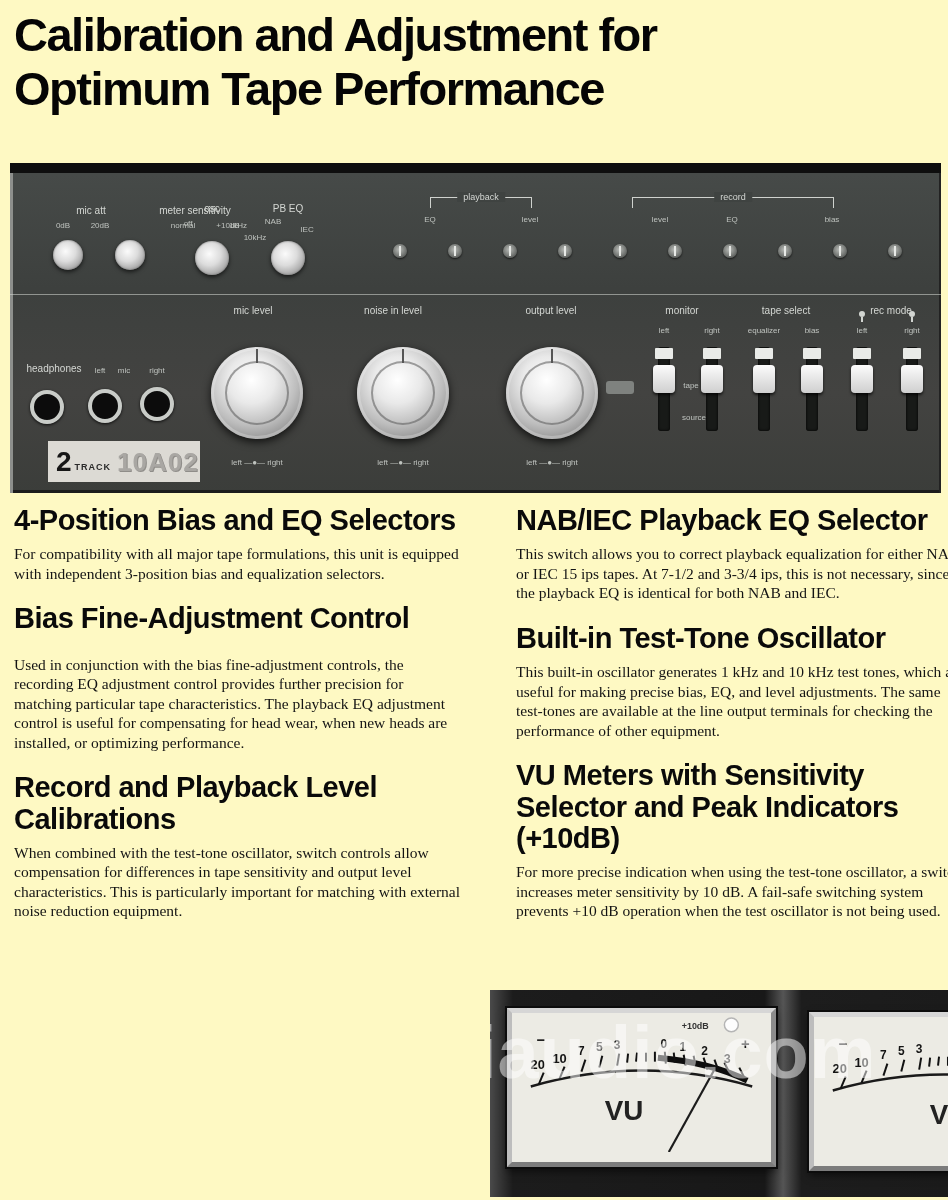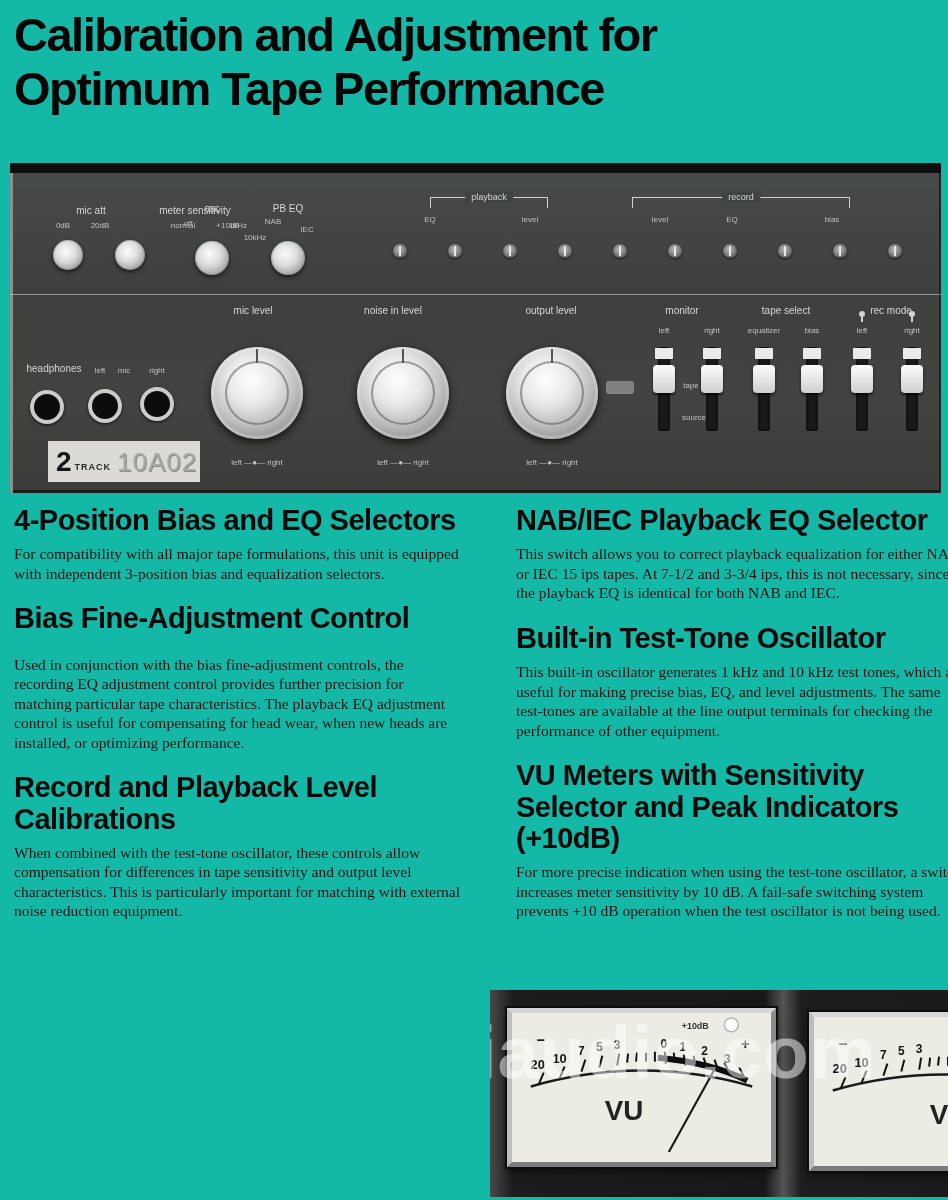--- a/index.html
+++ b/index.html
@@ -1,16 +1,16 @@
 <!DOCTYPE html>
 <html><head>
 <meta charset="utf-8">
 <style>
   html,body{margin:0;padding:0;background:#ffffff;}
-  .page{position:relative;width:948px;height:1200px;background:#14b8a6;overflow:hidden;
+  .page{position:relative;width:948px;height:1200px;background:#fef9c3;overflow:hidden;
         font-family:"Liberation Sans",sans-serif;color:#0d0d0d;}
   
   .title{position:absolute;left:14px;top:8px;font-size:47px;font-weight:bold;
          line-height:1.14;letter-spacing:-1.5px;color:#050505;}
   
   .deck{position:absolute;left:10px;top:163px;width:931px;height:330px;
         background:linear-gradient(180deg,#474b49 0%,#3d403e 38%,#434341 70%,#3b3d3a 100%);
         box-shadow:inset 3px 0 0 #8d8f8c, inset -2px 0 0 #222, inset 0 -3px 0 #1c1c1c;
         overflow:hidden;}
   .deck-topstrip{position:absolute;left:0;top:0;width:931px;height:10px;background:#0e0e0e;}
@@ -18,21 +18,21 @@
   .dlbl{position:absolute;transform:translateX(-50%);font-size:10px;color:#d4d7d3;white-space:nowrap;}
   .dlbl.sm{font-size:8px;color:#bfc3bf;}
   .knob-s{position:absolute;border-radius:50%;transform:translate(-50%,-50%);
           background:radial-gradient(circle at 42% 38%,#fbfbfb,#dcdcdc 40%,#a8a8a8 72%,#787878 100%);
           box-shadow:0 2px 4px rgba(0,0,0,.65), inset 0 0 2px #666;}
   .pot{position:absolute;width:14px;height:14px;border-radius:50%;transform:translate(-50%,-50%);
        background:radial-gradient(circle at 45% 40%,#b9bcb8,#6e716e 60%,#3a3c3a);
        box-shadow:0 1px 2px rgba(0,0,0,.7);}
   .pot::after{content:"";position:absolute;left:2px;top:6px;width:10px;height:2px;background:#e7e9e6;
        transform:rotate(90deg);}
-  .bracket{position:absolute;height:10px;border:1px solid #cfd2ce;border-bottom:none;padding-left:16px;}
+  .bracket{position:absolute;height:10px;border:1px solid #cfd2ce;border-bottom:none;}
   .bracket-lab{position:absolute;top:-6px;left:50%;transform:translateX(-50%);
        background:#3f4341;padding:0 6px;font-size:9px;color:#d4d7d3;white-space:nowrap;}
   .knob-b{position:absolute;border-radius:50%;transform:translate(-50%,-50%);width:92px;height:92px;
           background:radial-gradient(circle at 44% 36%,#ffffff,#e9e9e9 30%,#bdbdbd 58%,#8b8b8b 82%,#636363 100%);
           box-shadow:0 3px 9px rgba(0,0,0,.75), inset 0 0 0 3px rgba(255,255,255,.25);}
   .knob-b::before{content:"";position:absolute;left:14px;top:14px;right:14px;bottom:14px;border-radius:50%;
           box-shadow:inset 0 0 0 2px rgba(90,90,90,.55);}
   .knob-b::after{content:"";position:absolute;left:50%;top:2px;width:2px;height:14px;background:#555;
           transform:translateX(-50%);}
   .jack{position:absolute;width:26px;height:26px;border-radius:50%;transform:translate(-50%,-50%);
@@ -46,21 +46,21 @@
         background:linear-gradient(180deg,#fcfcfc,#cfcfcf);border-radius:4px;
         box-shadow:0 2px 3px rgba(0,0,0,.7);}
   .mic-ic{position:absolute;width:6px;height:6px;border-radius:50%;background:#d2d5d1;
         transform:translateX(-50%);}
   .mic-ic::after{content:"";position:absolute;left:2px;top:6px;width:2px;height:5px;background:#d2d5d1;}
   .logo-pill{position:absolute;width:28px;height:13px;border-radius:3px;background:#8f928e;opacity:.8;}
   .badge{position:absolute;left:38px;top:278px;width:152px;height:41px;background:#dcdad4;
          display:flex;align-items:center;padding:0 8px;box-sizing:border-box;}
   .badge-digit{font-size:28px;font-weight:bold;color:#161616;line-height:1;}
   .badge-track{font-size:9px;font-weight:bold;color:#2a2a2a;letter-spacing:1px;margin:10px 6px 0 3px;}
-  .badge-model{font-size:26px;font-weight:normal;color:#a9a7a3;letter-spacing:1px;
+  .badge-model{font-size:26px;font-weight:bold;color:#a9a7a3;letter-spacing:1px;
          text-shadow:1px 1px 0 #8f8d89;line-height:1;}
   
   .col{position:absolute;top:505px;}
   .col-left{left:14px;width:448px;}
   .col-right{left:516px;width:452px;}
   .sec{margin-bottom:20px;}
   .sec h2{margin:0 0 8px 0;font-size:29px;font-weight:bold;line-height:1.08;
           letter-spacing:-0.5px;color:#0a0a0a;}
   .sec p{margin:0;font-family:"Liberation Serif",serif;font-size:15.5px;line-height:1.26;color:#141414;}
   
@@ -212,21 +212,21 @@
       <p>For compatibility with all major tape formulations, this unit is equipped with independent 3-position bias and equalization selectors.</p>
     </div>
     <div class="sec">
       <h2>Bias Fine-Adjustment Control</h2>
     </div>
     <div class="sec">
       <p>Used in conjunction with the bias fine-adjustment controls, the recording EQ adjustment control provides further precision for matching particular tape characteristics. The playback EQ adjustment control is useful for compensating for head wear, when new heads are installed, or optimizing performance.</p>
     </div>
     <div class="sec">
       <h2>Record and Playback Level Calibrations</h2>
-      <p>When combined with the test-tone oscillator, these controls allow compensation for differences in tape sensitivity and output level characteristics. This is particularly important for matching with external noise reduction equipment.</p>
+      <p>When combined with the test-tone oscillator, switch controls allow compensation for differences in tape sensitivity and output level characteristics. This is particularly important for matching with external noise reduction equipment.</p>
     </div>
   </div>
 
   <div class="col col-right">
     <div class="sec">
       <h2>NAB/IEC Playback EQ Selector</h2>
       <p>This switch allows you to correct playback equalization for either NAB or IEC 15 ips tapes. At 7-1/2 and 3-3/4 ips, this is not necessary, since the playback EQ is identical for both NAB and IEC.</p>
     </div>
     <div class="sec">
       <h2>Built-in Test-Tone Oscillator</h2>

